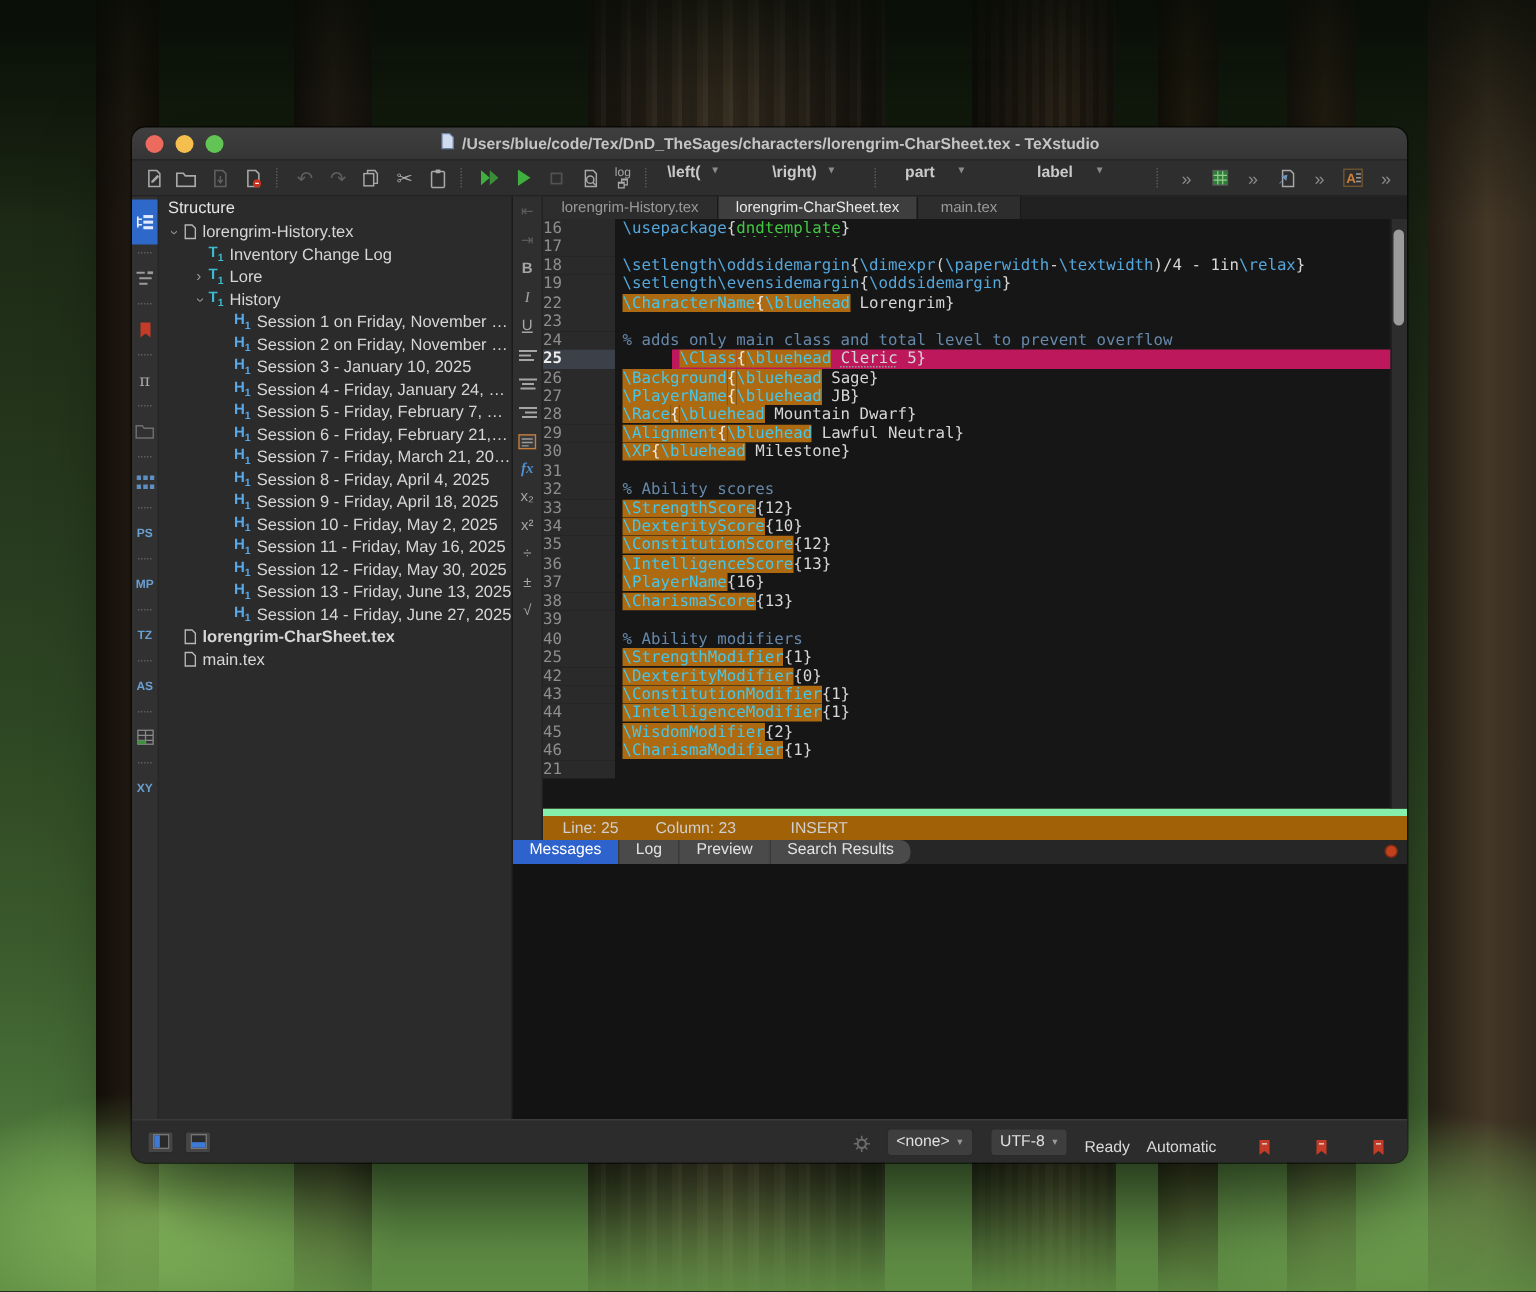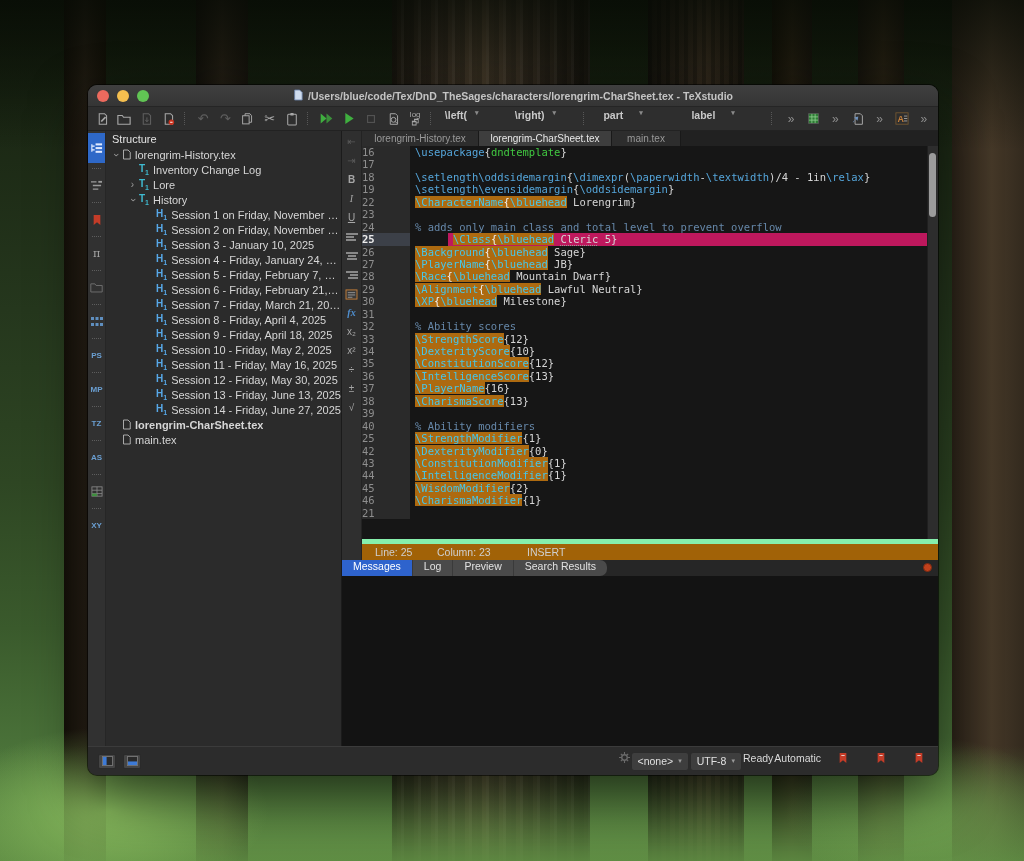--- a/index.html
+++ b/index.html
@@ -97,21 +97,21 @@
   .btabs{height:16px;flex:0 0 auto;background:#262626;display:flex;align-items:stretch;position:relative;font-size:10.5px;}
   .btab{display:flex;padding:0 11px;background:#4a4a4a;color:#e2e2e2;border-right:1px solid #3a3a3a;cursor:default;}
   .btab.active{background:#2e63cd;color:#fff;}
   .btab.last{border-radius:0 7px 7px 0;border-right:none;}
   .berr{position:absolute;right:6px;top:3px;width:9px;height:9px;border-radius:50%;background:#c2411c;border:1px solid #7e2a12;box-sizing:border-box;}
   .messages{flex:1;background:#131313;}
   
   .statusbar{height:28px;flex:0 0 auto;background:#2c2c2c;border-top:1px solid #3b3b3b;display:flex;align-items:center;padding:0 10px;font-size:10.5px;color:#dadada;}
   .sb-left{display:flex;gap:7px;}
   .sb-btn{width:18px;height:15px;background:#454545;border:1px solid #2a2a2a;border-radius:2px;display:flex;align-items:center;justify-content:center;padding:0;}
-  .sb-right{margin-left:auto;display:flex;align-items:flex-start;gap:1px;}
+  .sb-right{margin-left:auto;display:flex;align-items:flex-end;gap:11px;}
   .sb-dd{background:#3e3e3e;border:1px solid #2b2b2b;border-radius:3px;height:17px;display:flex;align-items:center;padding:0 6px;gap:5px;color:#e0e0e0;}
   .sb-chev{color:#999;font-size:7px;}
   .sb-bookmarks{display:flex;gap:28px;margin-left:16px;margin-right:4px;}
   .sb-bm{background:none;border:none;padding:0;display:flex;}
 </style>
 </head>
 <body>
 
 <div class="desktop">
   <div class="bg">

